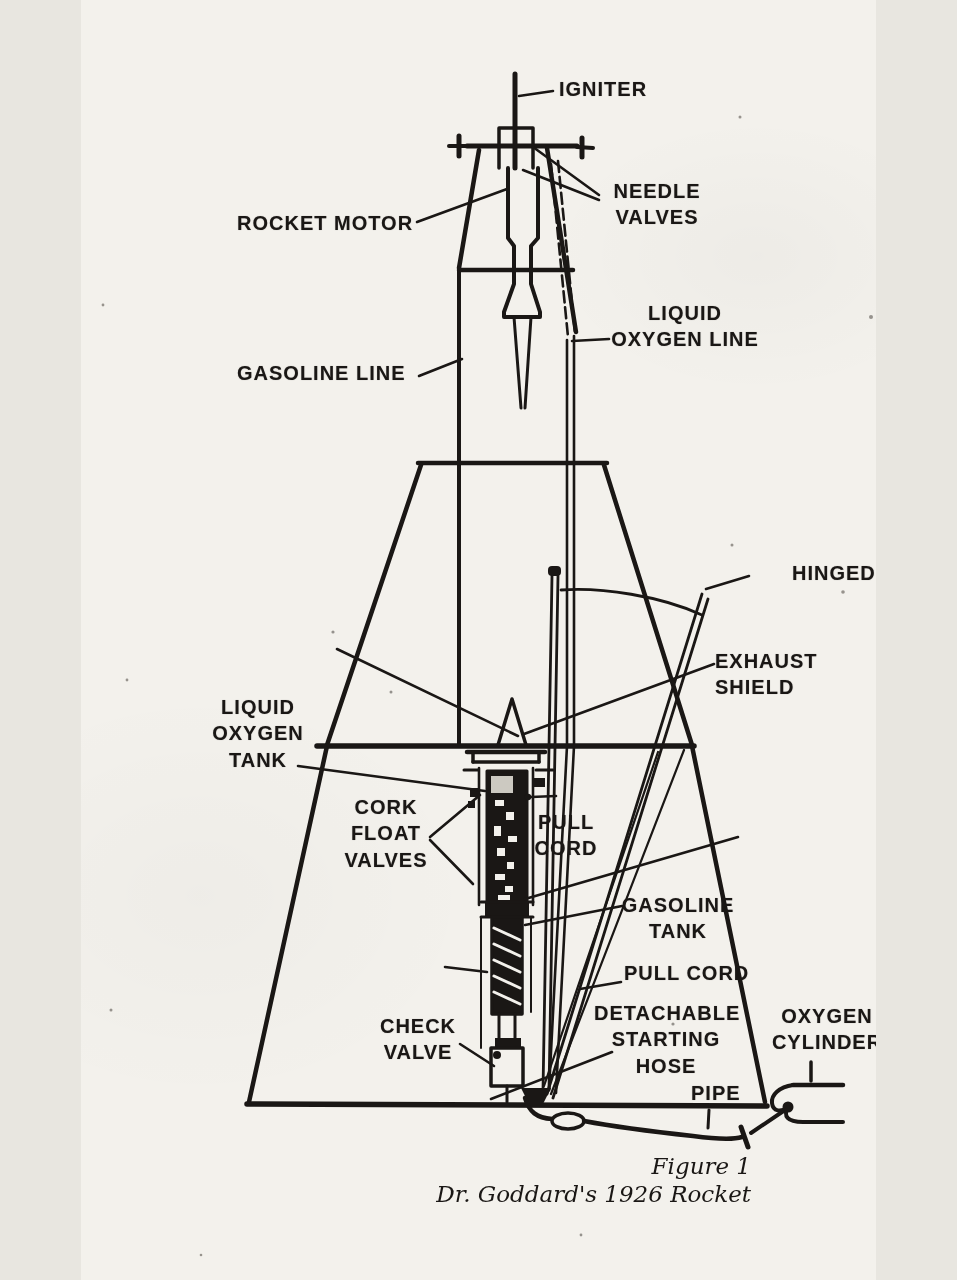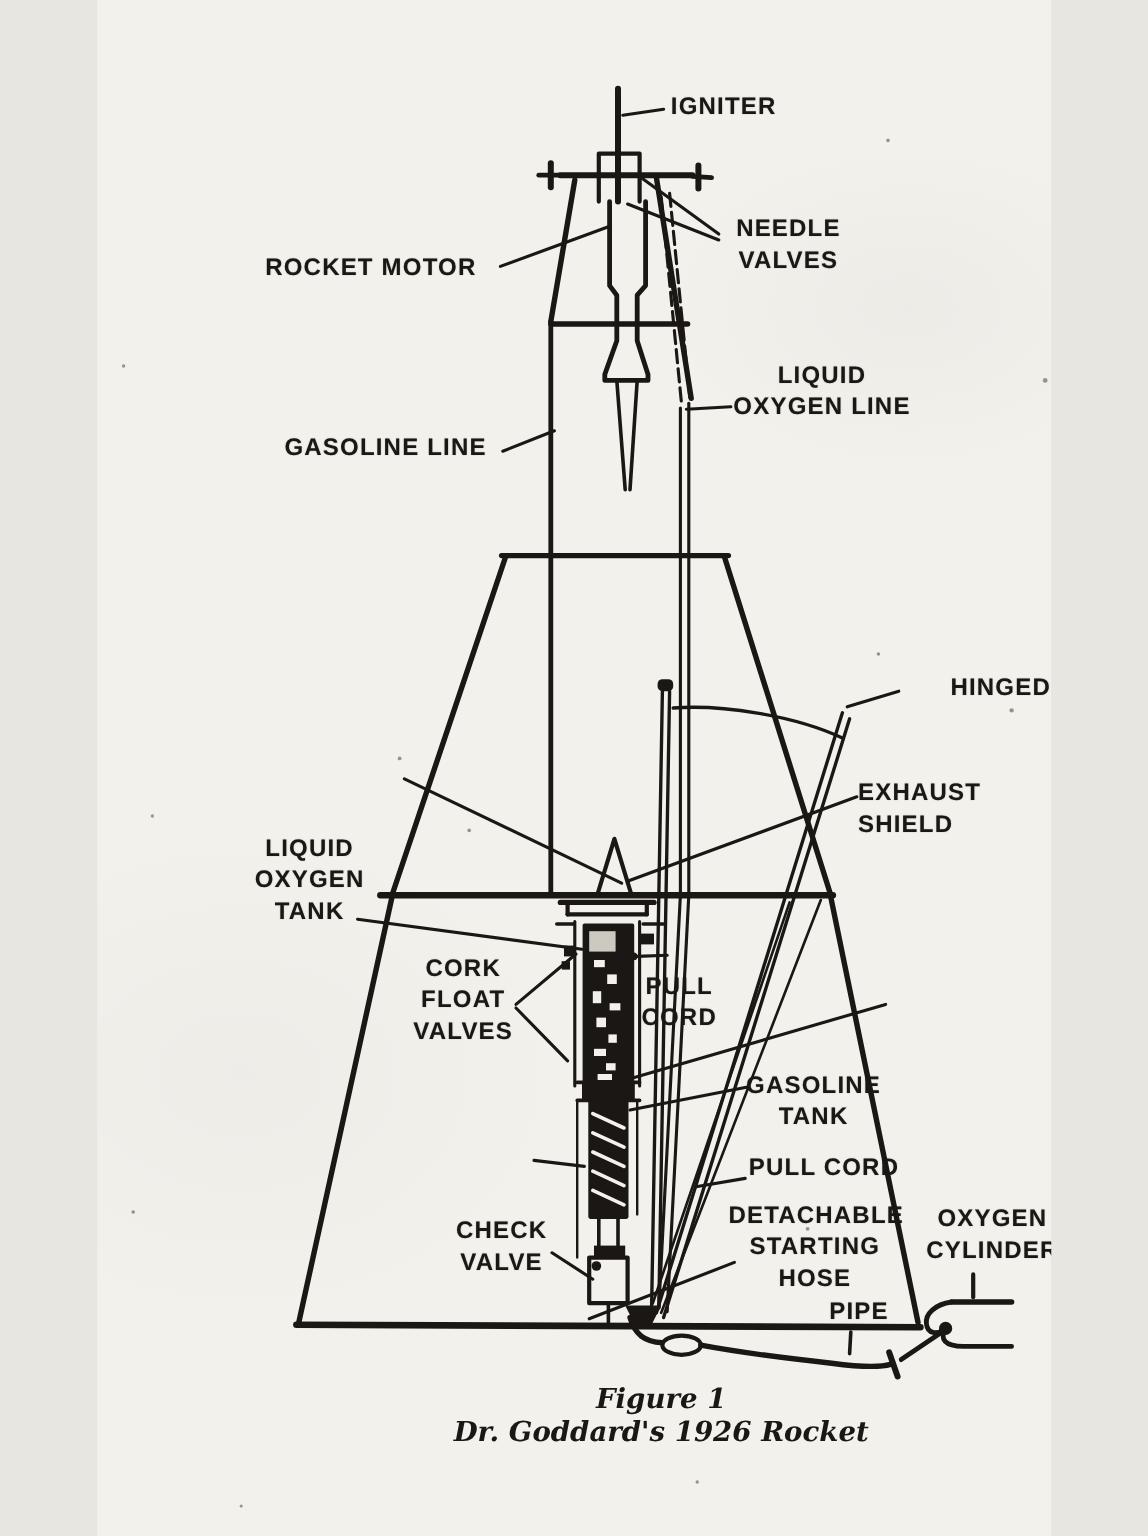--- a/index.html
+++ b/index.html
@@ -21,23 +21,23 @@
     font-size:20px;
     line-height:1.32;
     letter-spacing:1px;
     color:var(--ink);
     white-space:pre-line;
     text-shadow:0 0 1px rgba(26,23,21,0.35);
   }
   .ctr { text-align:center; }
   .caption {
     position:absolute; left:270px; top:1152px; width:400px;
-    text-align:center;
+    text-align:right;
     font-family:"DejaVu Serif", serif;
-    font-style:italic; font-weight:700;
+    font-style:italic; font-weight:400;
     font-size:23px; line-height:1.22;
     color:var(--ink);
   }
   .caption span { display:block; }
 </style>
 </head>
 <body>
 
 <div class="page">
 
@@ -213,38 +213,38 @@
       <path d="M531,1052 L410,1099"></path>
       <path d="M379,1044 L413,1066"></path>
       <path d="M730,1062 L730,1081" stroke-width="3.5"></path>
       <path d="M628,1110 L627,1128" stroke-width="3"></path>
     </g>
   </svg>
 
   <div class="lbl" style="left:478px; top:76px;  width:120px;">IGNITER</div>
   <div class="lbl ctr" style="left:520px; top:178px; width:112px;">NEEDLE
 VALVES</div>
-  <div class="lbl" style="left:140px; top:210px; width:185px;">ROCKET MOTOR</div>
+  <div class="lbl" style="left:156px; top:210px; width:185px;">ROCKET MOTOR</div>
   <div class="lbl ctr" style="left:525px; top:300px; width:158px;">LIQUID
 OXYGEN LINE</div>
   <div class="lbl" style="left:156px; top:360px; width:190px;">GASOLINE LINE</div>
   <div class="lbl" style="left:671px; top:560px; width:150px;margin-left:40px;">HINGED ROD</div>
   <div class="lbl" style="left:634px; top:648px; width:185px;">EXHAUST SHIELD</div>
   <div class="lbl ctr" style="left:130px; top:694px; width:94px;">LIQUID
 OXYGEN
 TANK</div>
   <div class="lbl ctr" style="left:448px; top:780px; width:74px;margin-top:29px;">PULL
 CORD</div>
   <div class="lbl ctr" style="left:258px; top:794px; width:94px;">CORK
 FLOAT
 VALVES</div>
   <div class="lbl ctr" style="left:540px; top:892px; width:114px;">GASOLINE
 TANK</div>
   <div class="lbl" style="left:543px; top:960px; width:135px;">PULL CORD</div>
-  <div class="lbl ctr" style="left:526px; top:1000px; width:144px;">DETACHABLE
+  <div class="lbl ctr" style="left:513px; top:1000px; width:144px;">DETACHABLE
 STARTING
 HOSE</div>
   <div class="lbl ctr" style="left:290px; top:1013px; width:94px;">CHECK
 VALVE</div>
   <div class="lbl ctr" style="left:688px; top:1003px; width:116px;">OXYGEN
 CYLINDER</div>
   <div class="lbl" style="left:610px; top:1080px; width:70px;">PIPE</div>
 
   <div class="caption">
     <span>Figure 1</span>

